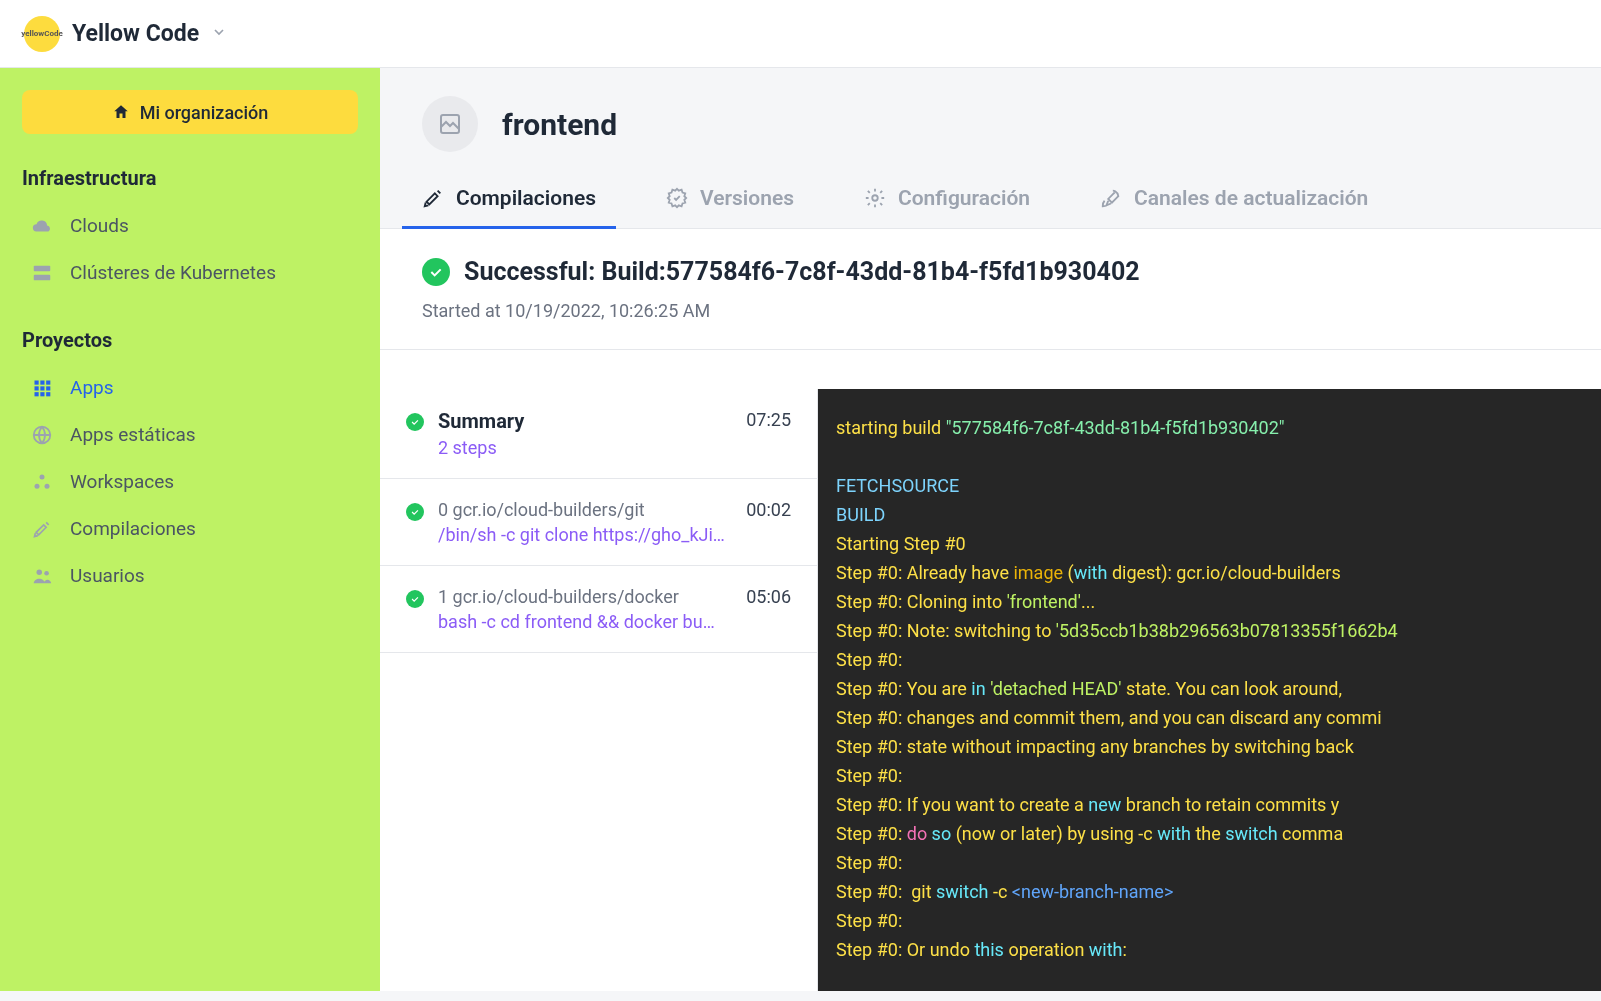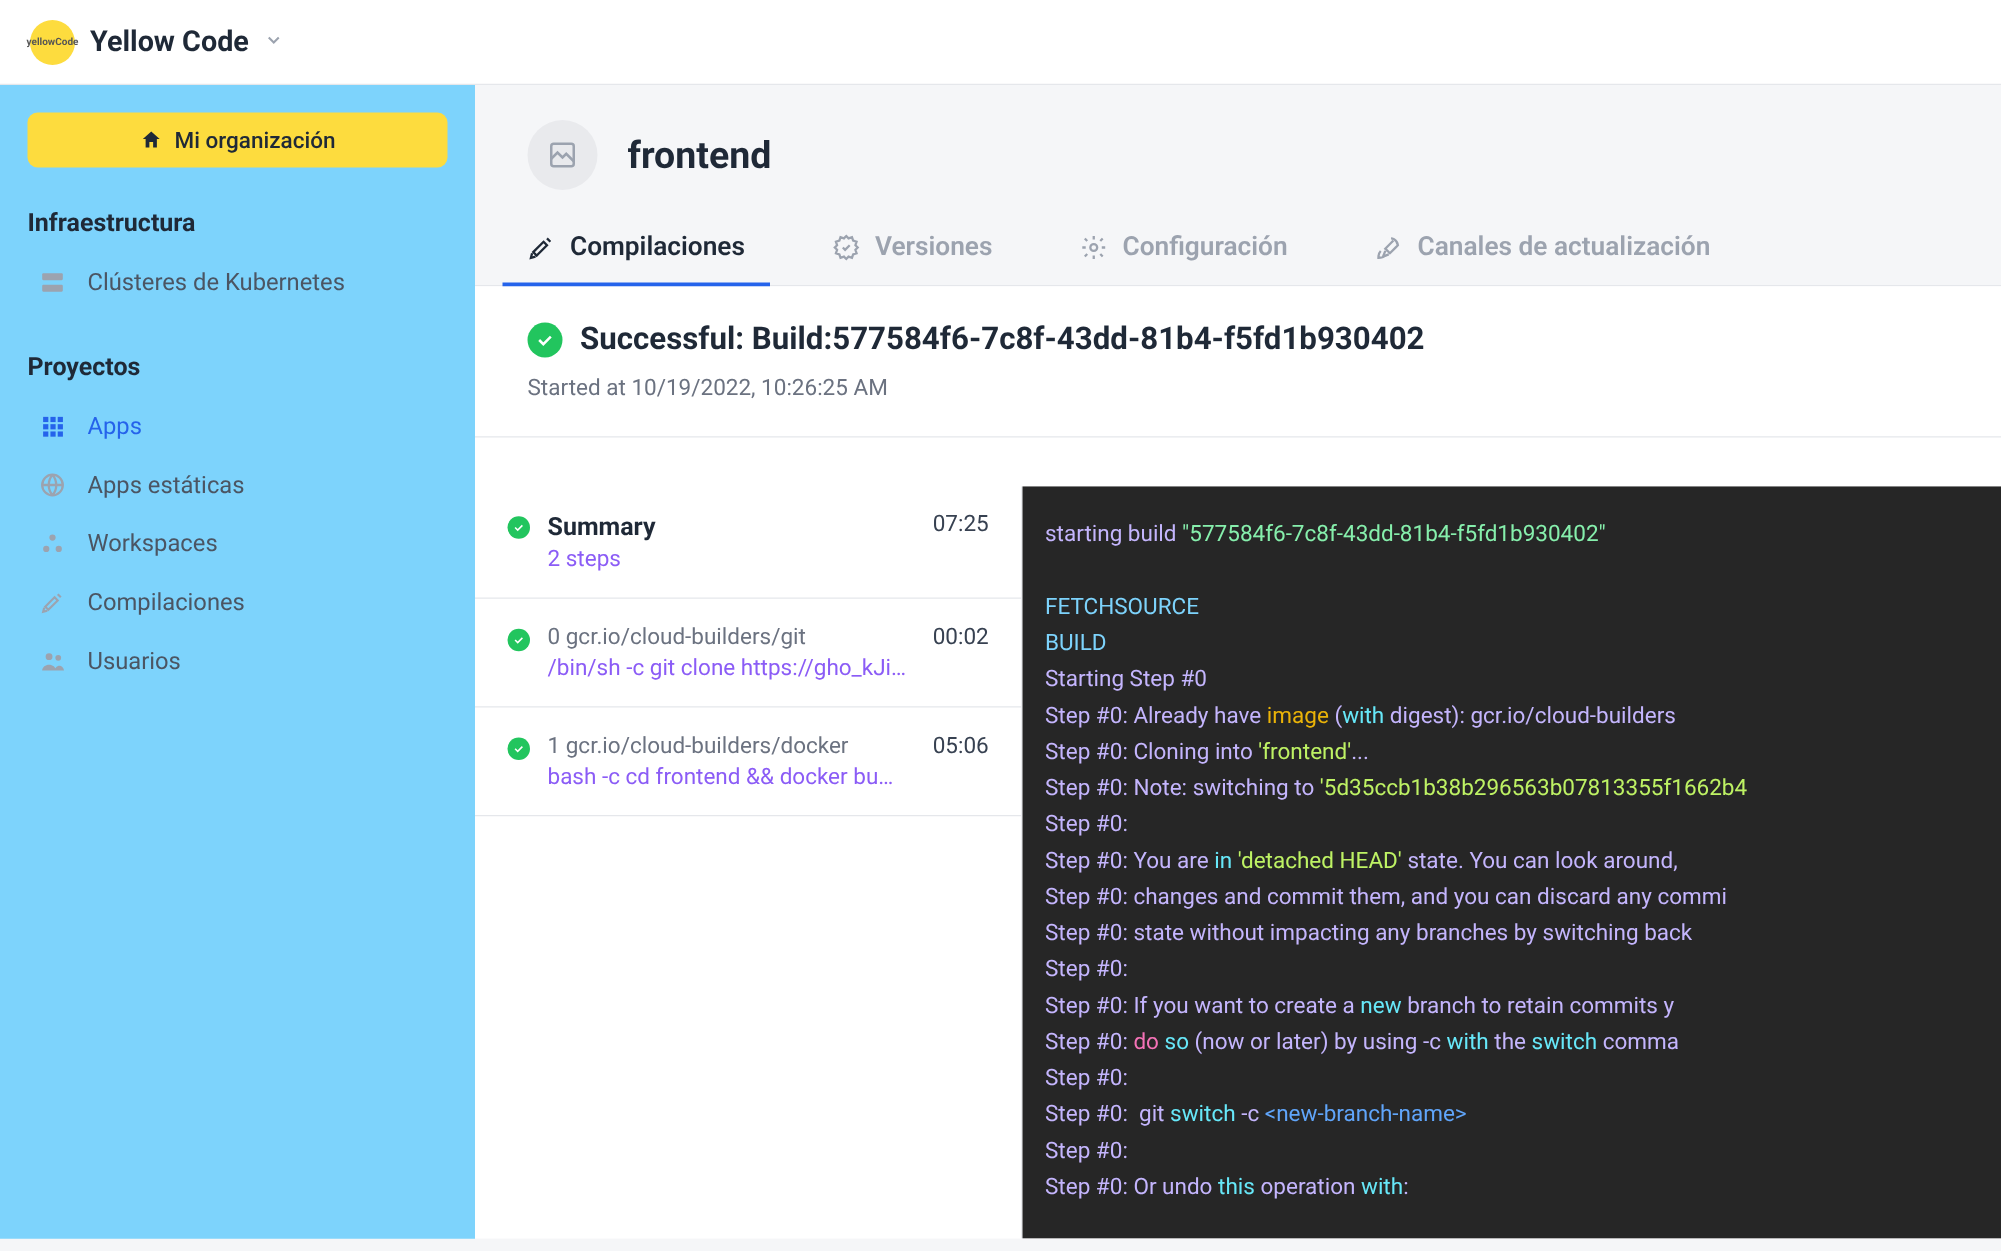--- a/index.html
+++ b/index.html
@@ -7,21 +7,21 @@
 
 
 .header { height:68px; width:1601px; background:#fff; border-bottom:1px solid #e5e7eb; display:flex; align-items:center; padding:0 24px; }
 .logo { width:36px; height:36px; border-radius:50%; background:#fddc3e; display:flex; align-items:center; justify-content:center; font-size:8px; font-weight:700; color:#555; }
 .org-name { font-size:23px; font-weight:700; color:#1f2937; margin-left:12px; }
 .chevron-down { margin-left:12px; color:#9ca3af; }
 
 .layout { display:flex; height:calc(1001px - 78px); }
 
 
-.sidebar { width:380px; padding:22px; background:#7dd3fc; }
+.sidebar { width:380px; padding:22px; background:#bef264; }
 .primary-btn { width:336px; height:44px; background:#fddc3e; border-radius:8px; display:flex; align-items:center; justify-content:center; font-size:18px; font-weight:500; color:#1f2937; cursor:pointer; }
 .primary-btn svg { margin-right:10px; }
 .section-title { font-size:20px; font-weight:700; color:#1f2937; margin-top:32px; margin-bottom:12px; }
 .nav-item { display:flex; align-items:center; padding:12px 6px; font-size:19px; color:#4b5563; cursor:pointer; }
 .nav-item.active { color:#2563eb; }
 .nav-item .icon { width:28px; margin-right:14px; display:flex; align-items:center; justify-content:center; color:#9ca3af; }
 .nav-item.active .icon { color:#2563eb; }
 
 
 .main { flex:1; display:flex; flex-direction:column; background:#f5f6f8; overflow:hidden; }
@@ -50,21 +50,21 @@
 .step-status { width:18px; height:18px; border-radius:50%; background:#22c55e; display:flex; align-items:center; justify-content:center; margin-top:4px; flex-shrink:0; }
 .step-status svg { width:10px; height:10px; stroke:#fff; stroke-width:3; fill:none; }
 .step-body { flex:1; min-width:0; }
 .step-title { font-size:20px; font-weight:700; color:#1f2937; }
 .step-title.normal { font-weight:400; color:#6b7280; font-size:18px; white-space:nowrap; overflow:hidden; text-overflow:ellipsis; }
 .step-sub { font-size:18px; color:#8b5cf6; margin-top:4px; white-space:nowrap; overflow:hidden; text-overflow:ellipsis; }
 .step-time { font-size:18px; color:#374151; margin-left:auto; }
 
 
 .terminal { flex:1; background:#262626; color:#d1d5db; font-family: "SF Mono", Menlo, Consolas, monospace; font-size:18px; line-height:29px; padding:24px 18px; overflow:hidden; white-space:pre; }
-.t-white  { color:#c4b5fd;margin-top:32px; }
+.t-white  { color:#fde047;margin-top:32px; }
 .t-green  { color:#86efac; }
 .t-orange { color:#7dd3fc; }
 .t-yellow { color:#eab308; }
 .t-cyan   { color:#67e8f9; }
 .t-blue   { color:#60a5fa; }
 .t-mag    { color:#f472b6; }
 .t-lyellow{ color:#bef264; }
 </style>
 </head>
 <body>
@@ -86,20 +86,28 @@
       <svg width="18" height="18" viewBox="0 0 24 24" fill="currentColor">
           <path d="M12 3l9 8h-3v9h-4v-6H10v6H6v-9H3z"></path>
         </svg>
       <span>Mi organización</span>
     </div>
 
     <div class="section-title">Infraestructura</div>
     <div class="nav-item">
       <span class="icon">
           <svg width="22" height="22" viewBox="0 0 24 24" fill="currentColor">
+            <path d="M19 18H6a4 4 0 010-8 6 6 0 0111.6 1.5A3.5 3.5 0 0119 18z"></path>
+          </svg>
+        </span>
+      <span>Clouds</span>
+    </div>
+    <div class="nav-item">
+      <span class="icon">
+          <svg width="22" height="22" viewBox="0 0 24 24" fill="currentColor">
             <rect x="3" y="4" width="18" height="6" rx="1"></rect>
             <rect x="3" y="14" width="18" height="6" rx="1"></rect>
           </svg>
         </span>
       <span>Clústeres de Kubernetes</span>
     </div>
 
     <div class="section-title">Proyectos</div>
     <div class="nav-item active">
       <span class="icon">

